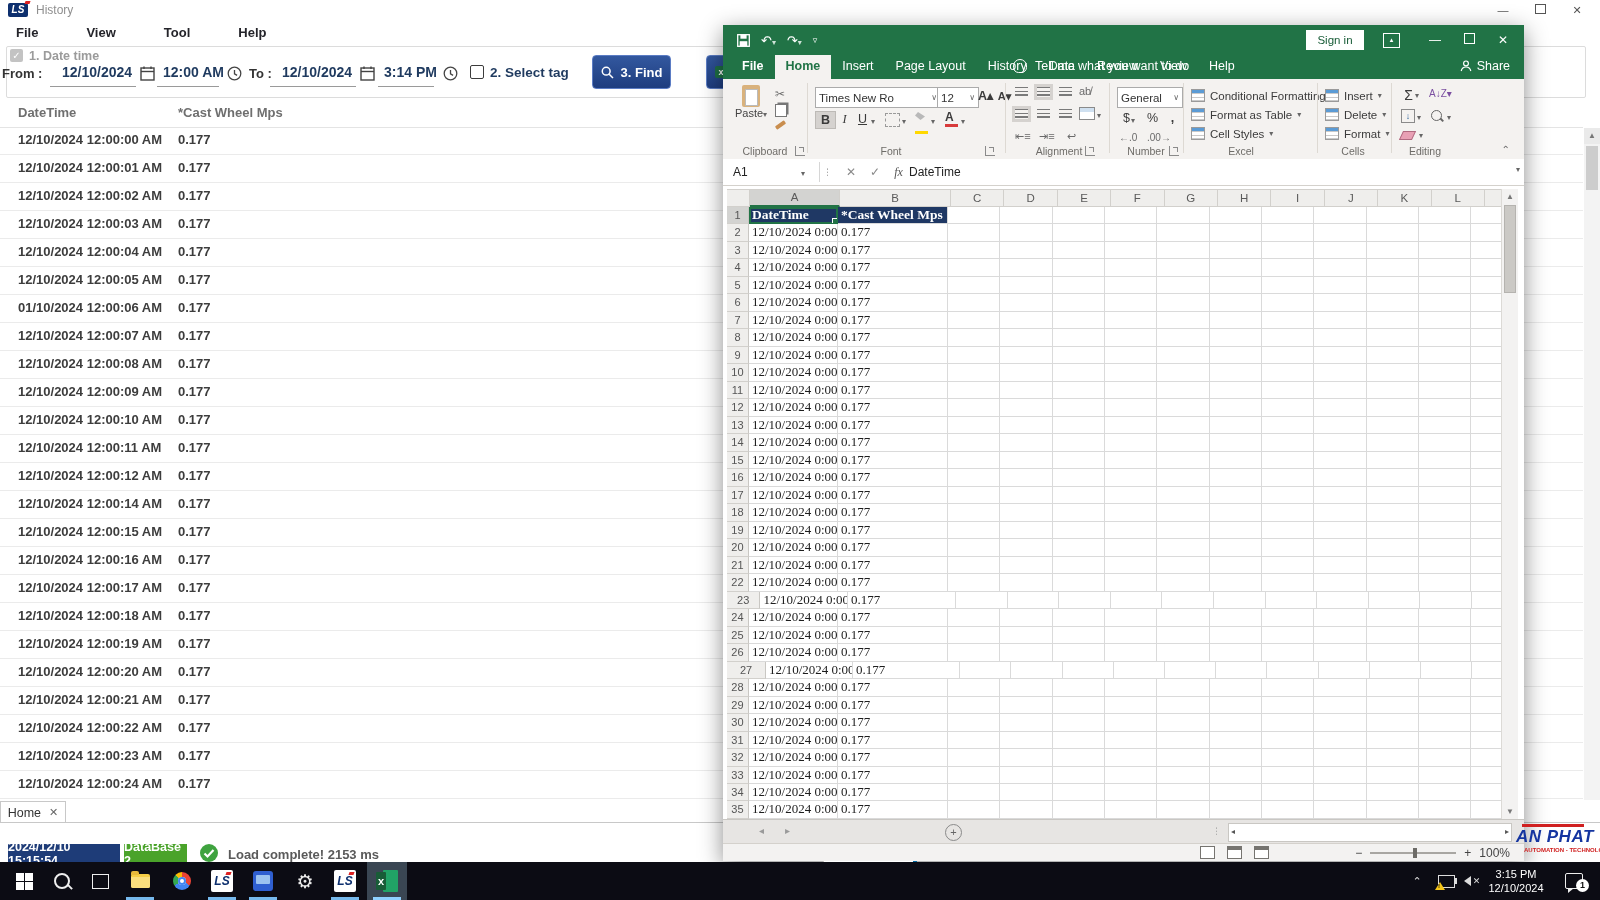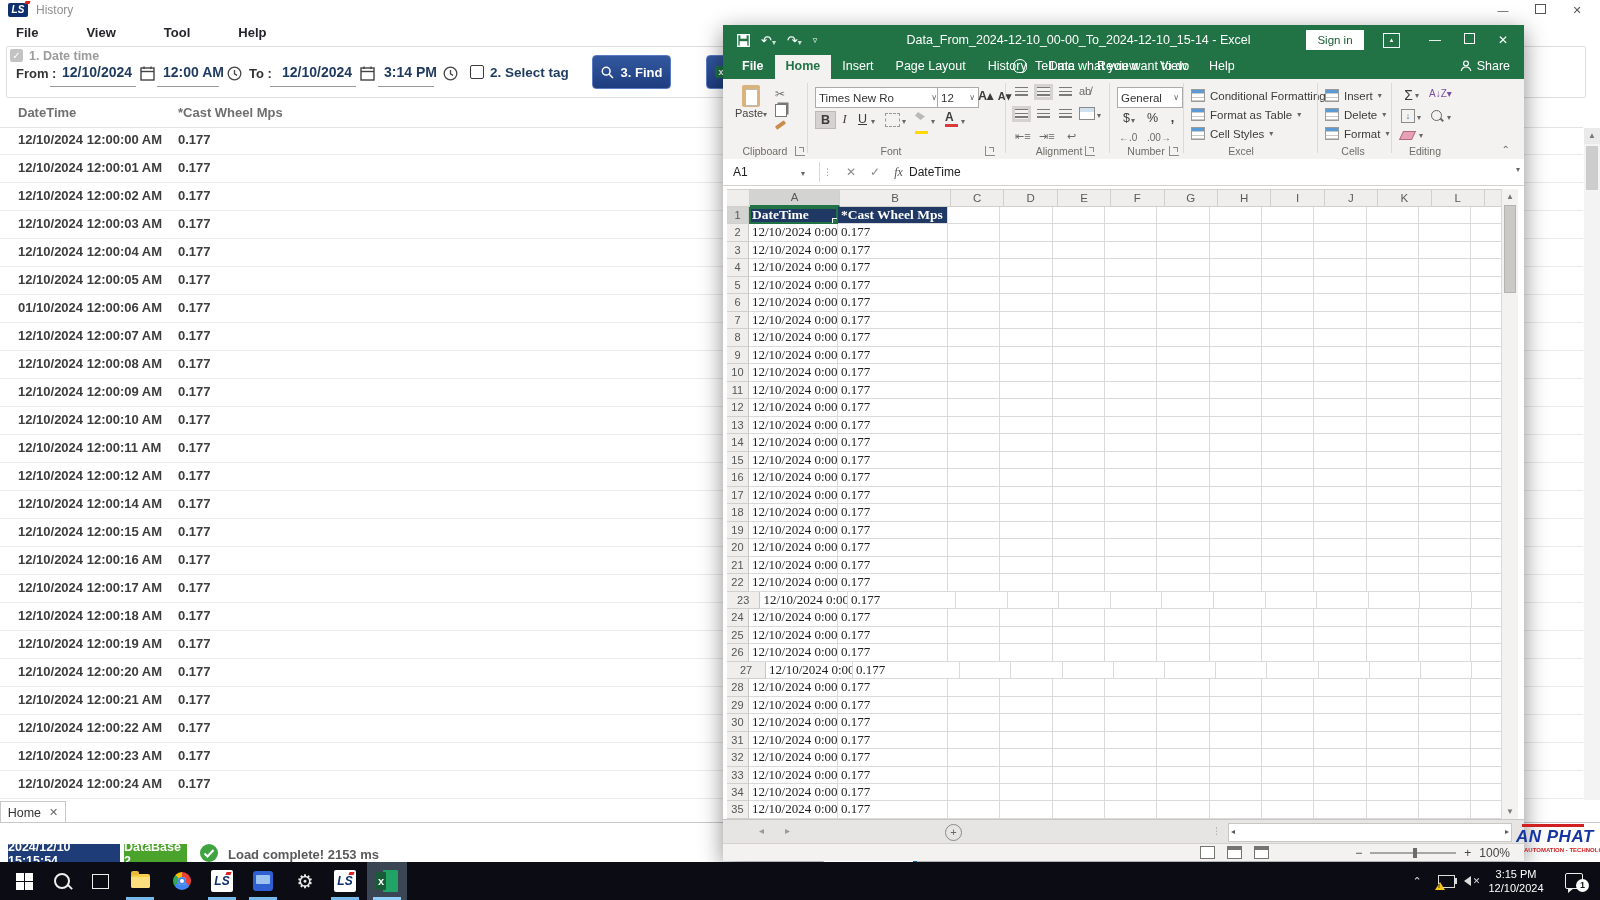--- a/index.html
+++ b/index.html
@@ -212,21 +212,21 @@
         <span class="menu-item" style="margin-right: 14px;">File</span>
         <span class="menu-item" style="margin-right: 14px;">View</span>
         <span class="menu-item" style="margin-right: 14px;">Tool</span>
         <span class="menu-item" style="margin-right: 14px;">Help</span>
       </div>
 
     <div class="h-panel"></div>
     <span class="chk gray abs" style="left:10px;top:49px;">✓</span>
     <span class="p-label abs" style="left:29px;top:49px;">1. Date time</span>
 
-    <span class="f-label abs" style="left:16px;top:66px;">From :</span>
+    <span class="f-label abs" style="left:2px;top:66px;">From :</span>
     <span class="f-value abs" style="left:62px;top:64px;">12/10/2024</span>
     <div class="underl abs" style="left:50px;top:86px;width:86px;"></div>
     <svg class="ico-cal abs" style="left:140px;top:66px;" viewBox="0 0 15 15">
         <rect x="1" y="2" width="13" height="12" fill="none" stroke="#444" stroke-width="1.4"></rect>
         <line x1="1" y1="5.5" x2="14" y2="5.5" stroke="#444" stroke-width="1.4"></line>
         <line x1="4" y1="0.5" x2="4" y2="3" stroke="#444" stroke-width="1.4"></line>
         <line x1="11" y1="0.5" x2="11" y2="3" stroke="#444" stroke-width="1.4"></line>
       </svg>
     <span class="f-value abs" style="left:163px;top:64px;">12:00 AM</span>
     <div class="underl abs" style="left:157px;top:86px;width:62px;"></div>
@@ -393,21 +393,20 @@
       <div class="qat">
         <svg width="13" height="13" viewBox="0 0 13 13">
             <rect x="0.7" y="0.7" width="11.6" height="11.6" fill="none" stroke="#fff" stroke-width="1.3"></rect>
             <rect x="3.4" y="0.7" width="6.2" height="4" fill="#fff"></rect>
             <rect x="2.7" y="7.2" width="7.6" height="5" fill="#fff"></rect>
           </svg>
         <span>↶<span class="carat" style="color:#cfe3d8;">▾</span></span>
         <span>↷<span class="carat" style="color:#cfe3d8;">▾</span></span>
         <span style="font-size:9px;">▿</span>
       </div>
-      <div class="x-title">Data_From_2024-12-10_00-00_To_2024-12-10_15-14 - Excel</div>
       <div class="signin">Sign in</div>
       <div class="rib-disp">▴</div>
       <div class="x-ctl" style="right:72px;">—</div>
       <div class="x-ctl" style="right:38px;"><span style="display:inline-block;width:9px;height:9px;border:1px solid #fff;"></span></div>
       <div class="x-ctl" style="right:4px;">✕</div>
     </div>
 
     <div class="x-tabs" id="excel-tabs">
         <div class="etab file">File</div>
         <div class="etab active">Home</div>

